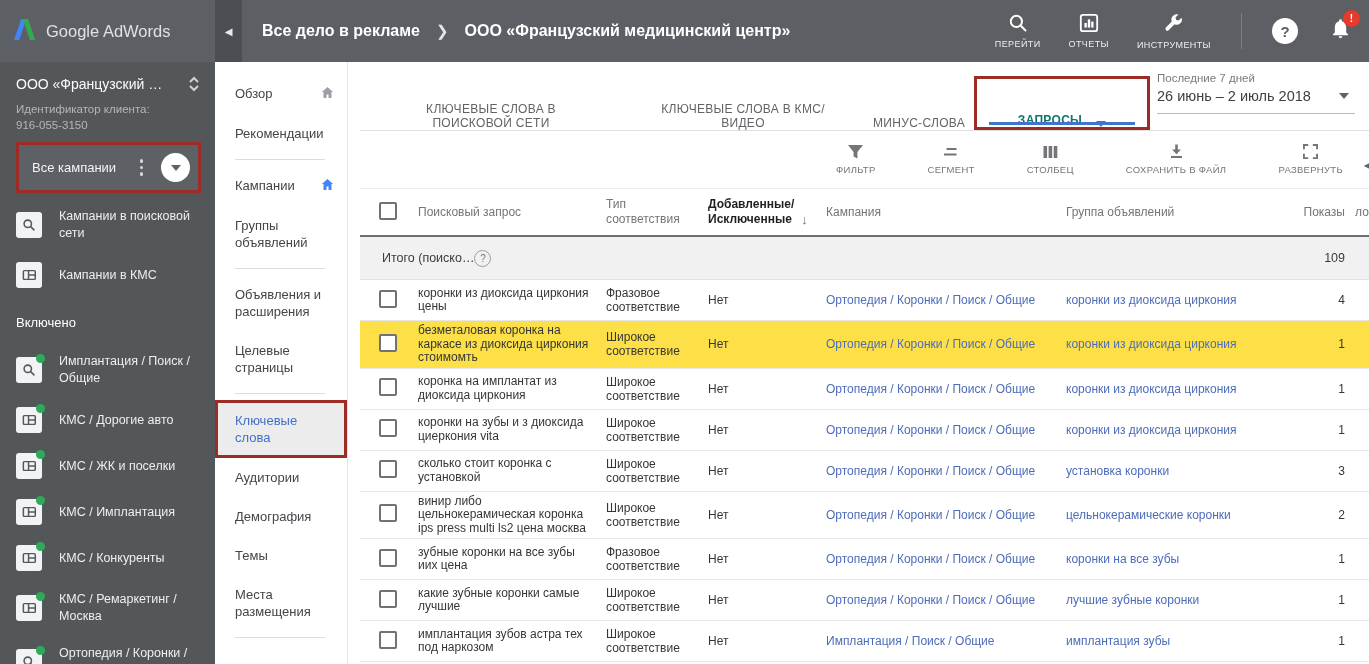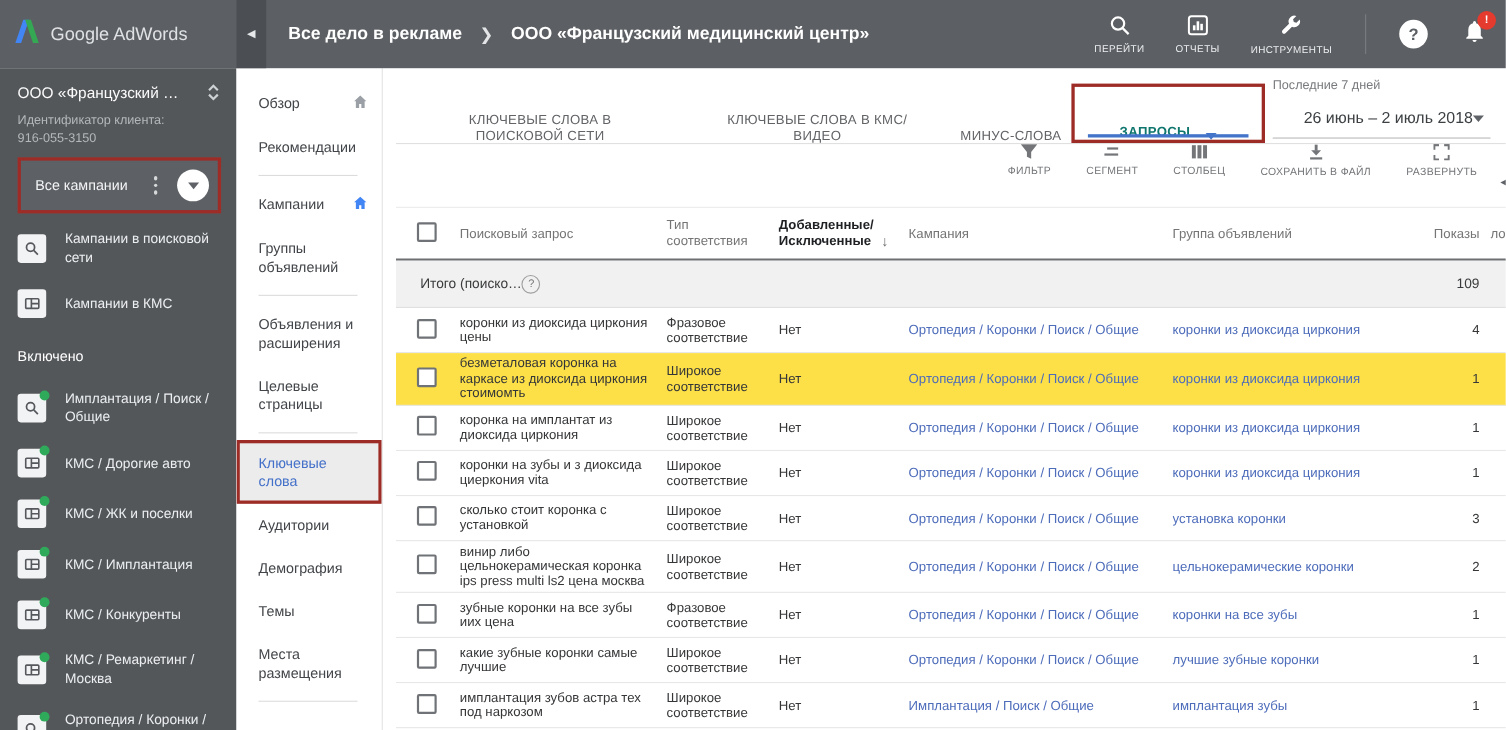--- a/index.html
+++ b/index.html
@@ -52,26 +52,26 @@
   .tab .tab-label{max-width:200px}
   .tab:nth-child(1){width:262px}
   .tab:nth-child(2){width:242px}
   .tab:nth-child(3){width:110px}
   .tab.active{align-self:flex-end;height:54px;width:176px;border:3px solid #9e2c26;color:#0f766e;font-weight:bold}
   .tab-underline{position:absolute;left:12px;right:12px;bottom:2px;height:3px;background:#4374c9}
   .caret{width:0;height:0;border-left:5px solid transparent;border-right:5px solid transparent;border-top:6px solid currentColor;display:inline-block}
   .tab-caret{margin-left:14px;color:#4374c9}
   .date-block{position:absolute;right:14px;top:10px;width:198px;cursor:pointer}
   .date-preset{font-size:11.5px;color:#787a7d}
-  .date-range{display:flex;align-items:center;justify-content:flex-end;font-size:14.5px;color:#3c4043;margin-top:16px}
+  .date-range{display:flex;align-items:center;justify-content:space-between;font-size:14.5px;color:#3c4043;margin-top:4px}
   .date-caret{color:#5f6368;margin-right:6px}
   .date-underline{height:1px;background:#b9b9b9;margin-top:9px}
   .edge-arrow{position:absolute;right:-4px;top:96px;color:#5f6368;font-size:12px;z-index:6;cursor:pointer}
 
-  .toolbar{height:57px;display:flex;justify-content:flex-end;align-items:flex-start;gap:32px;padding-right:26px;box-sizing:border-box}
+  .toolbar{height:57px;display:flex;justify-content:flex-end;align-items:center;gap:52px;padding-right:26px;box-sizing:border-box}
   .tool{display:flex;flex-direction:column;align-items:center;gap:5px;color:#737578;font-size:9.5px;letter-spacing:.3px;cursor:pointer}
   .tool svg{display:block}
 
   
   .grid{display:grid;grid-template-columns:58px 188px 102px 118px 240px 226px 63px 14px;align-items:center}
   .thead{min-height:46px;border-top:1px solid #ececec;border-bottom:2px solid #6d6f71;font-size:12px;color:#757575}
   .hlines span{display:block;line-height:15px}
   .sorted-h{display:flex;align-items:flex-end;gap:7px;color:#1f2023;font-weight:bold}
   .sort-arrow{font-weight:normal;color:#6b6d70;font-size:13px;line-height:14px}
   .cbx{display:inline-block;width:14px;height:14px;border:2px solid #6f7276;border-radius:2px;margin-left:19px;cursor:pointer;background:#fff}

